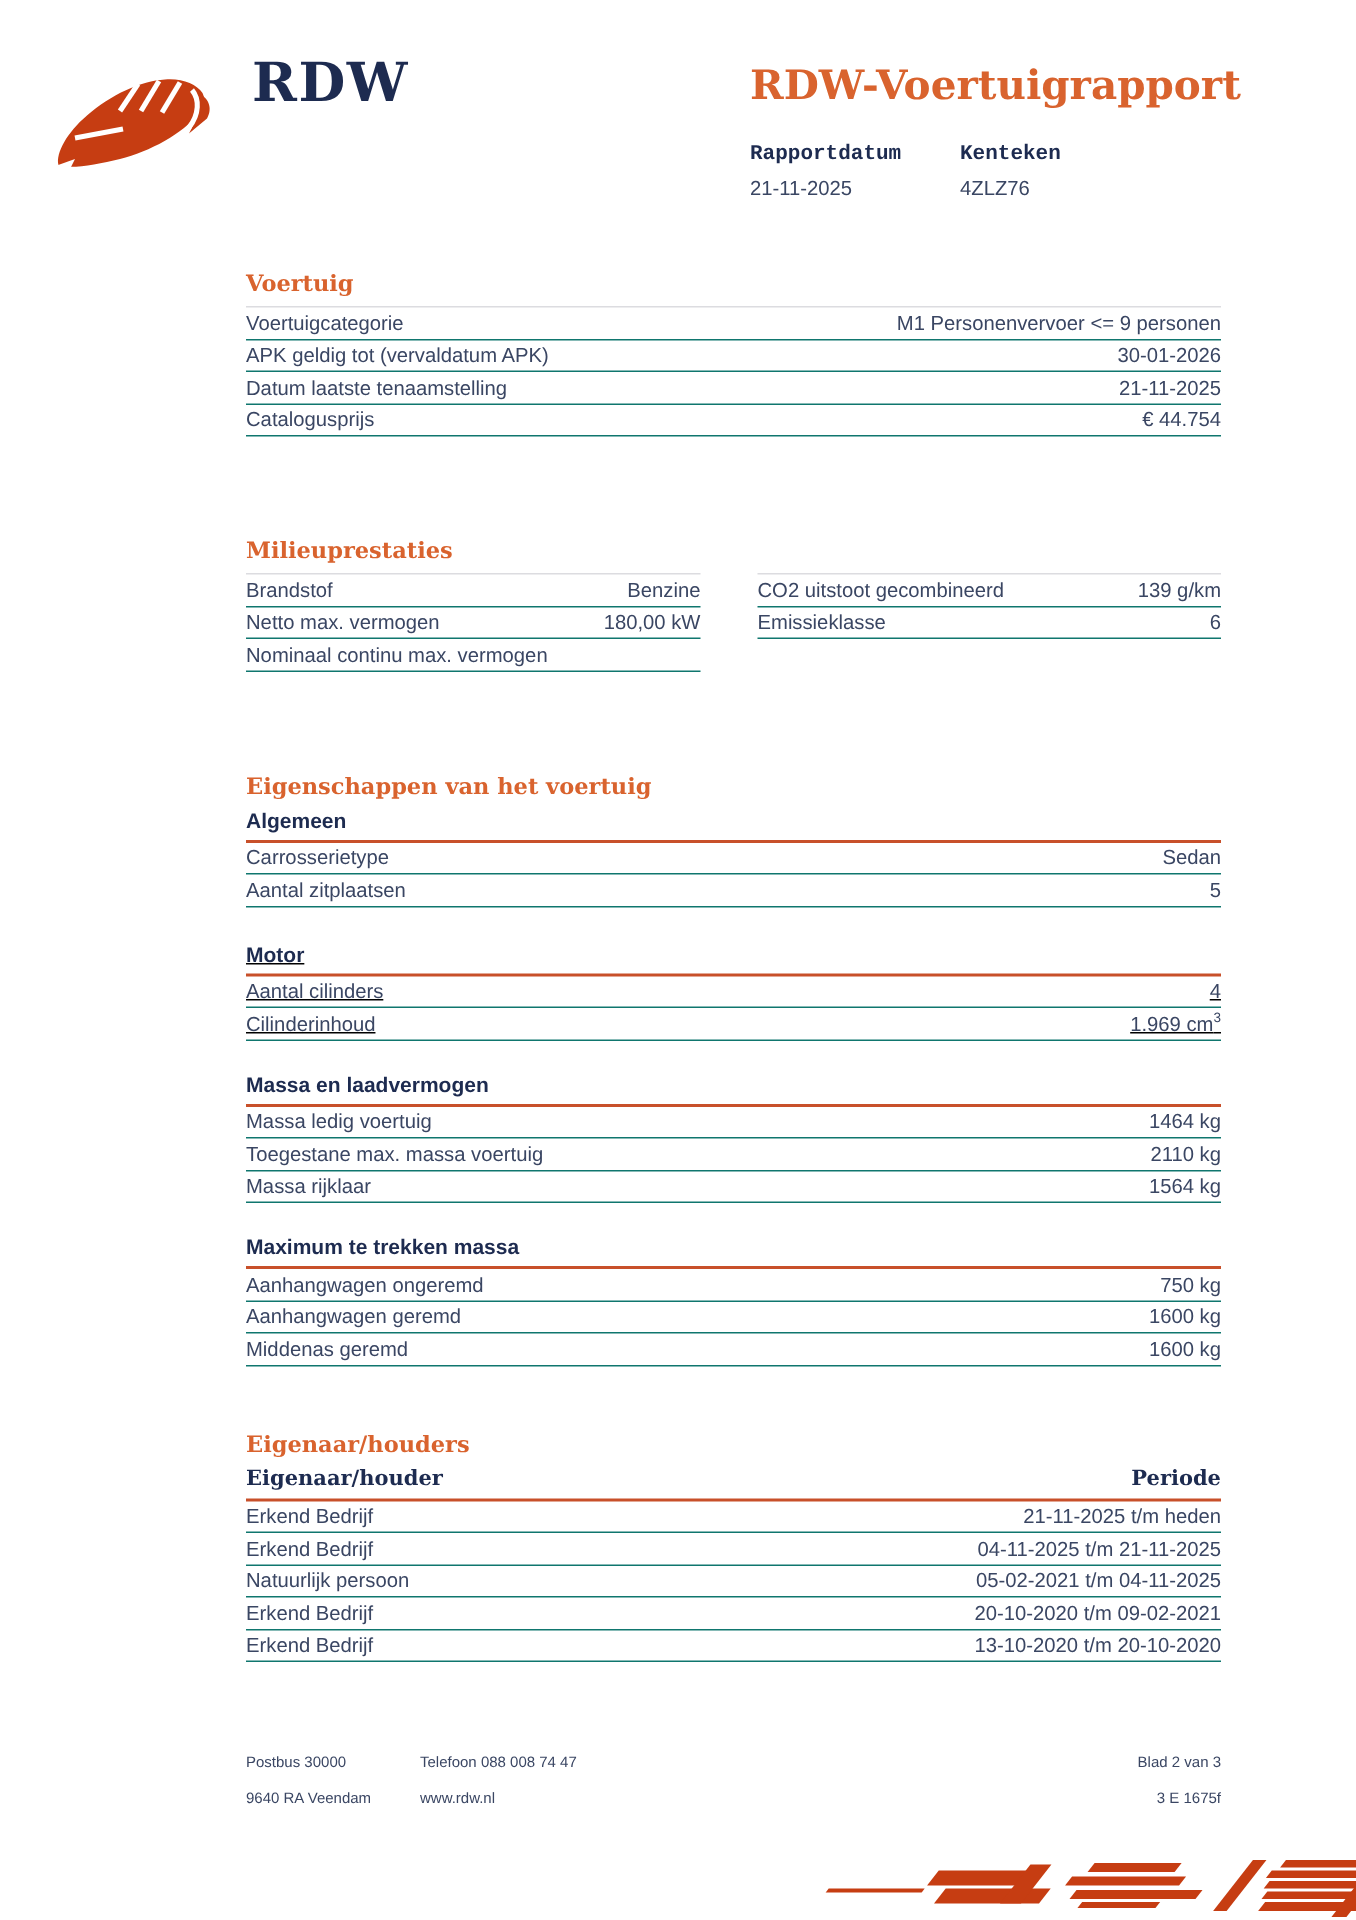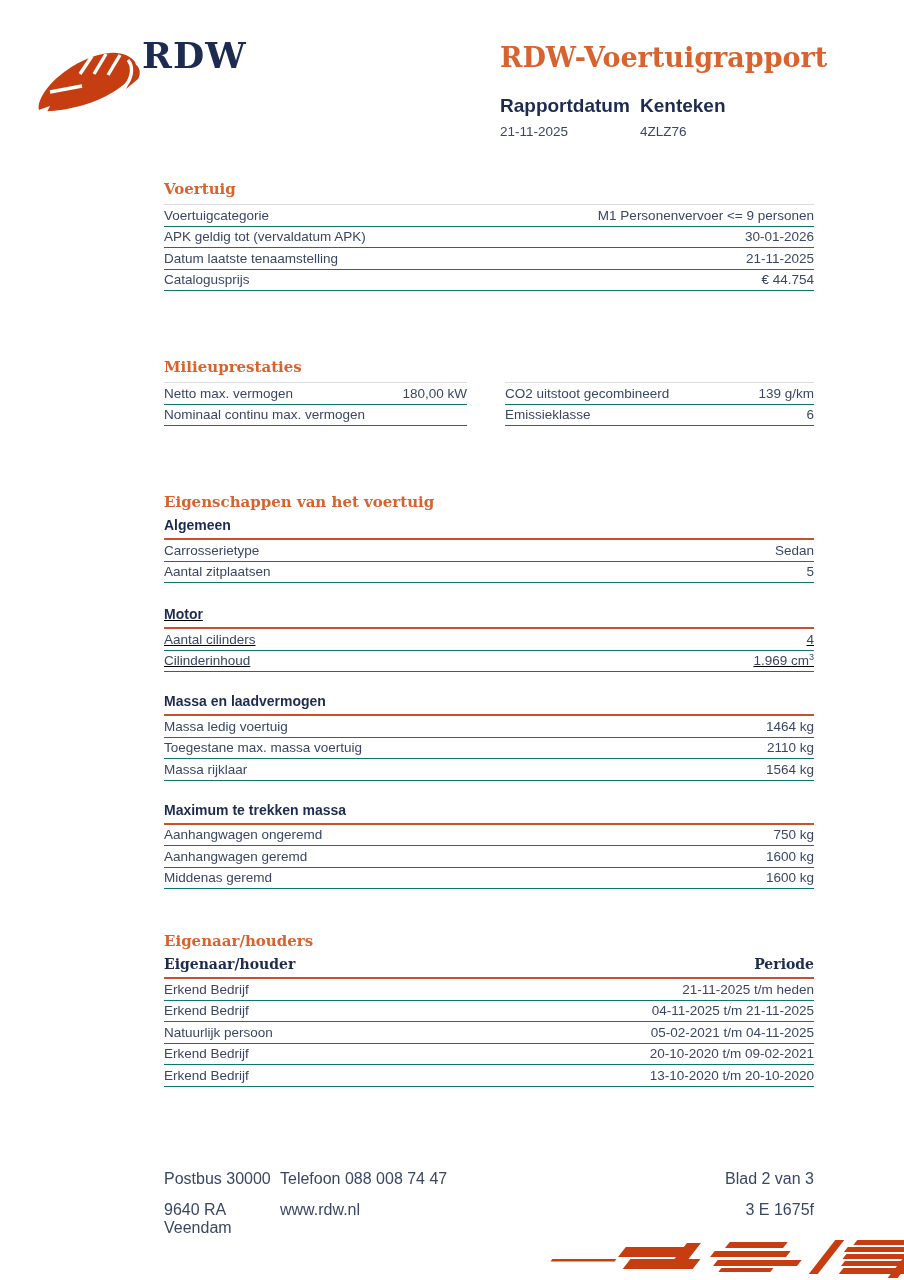--- a/index.html
+++ b/index.html
@@ -8,34 +8,34 @@
     position:relative;
     width:904px; height:1280px;
     background:#ffffff;
     font-family:"Liberation Sans", sans-serif;
     overflow:hidden;
     margin:0 auto;
   }
   
   .logo-feather { position:absolute; left:36px; top:48px; width:116px; height:72px; }
   .logo-text {
-    position:absolute; left:142px; top:34px;
+    position:absolute; left:168px; top:34px;
     font-family:"DejaVu Serif", serif; font-weight:bold;
     font-size:36px; color:#1d2b50; letter-spacing:1px;
   }
   .doc-title {
     position:absolute; left:500px; top:42px;
     font-family:"DejaVu Serif", serif; font-weight:bold;
     font-size:27px; color:#d9632e;
   }
   .meta { position:absolute; left:500px; top:95px; display:flex; }
   .meta-col1 { width:140px; }
   .meta-label {
-    font-family:Liberation Sans, sans-serif; font-weight:bold;
-    font-size:19px; color:#1d2b50;
+    font-family:Liberation Mono, monospace; font-weight:bold;
+    font-size:14px; color:#1d2b50;
   }
   .meta-value { font-size:13.5px; color:#3a4663; margin-top:7px; }
 
   
   .content { position:absolute; left:164px; top:180px; width:650px; }
   h2.section-title {
     font-family:"DejaVu Serif", serif; font-weight:bold;
     font-size:15px; color:#d9632e; margin-bottom:6px;
   }
   h3.subsection-title {
@@ -68,21 +68,21 @@
   .sec-eigenaar { margin-top:43px; }
   .owner-header {
     display:flex; justify-content:space-between;
     font-family:"DejaVu Serif", serif; font-weight:bold;
     font-size:14px; color:#1d2b50;
     padding-bottom:5px; border-bottom:2px solid #c8502a;
     margin-top:2px;
   }
 
   
-  .footer { position:absolute; left:164px; top:1170px; width:650px; font-size:16px; color:#3a4663; }
+  .footer { position:absolute; left:164px; top:1170px; width:650px; font-size:10px; color:#3a4663; }
   .footer-line { display:flex; margin-bottom:13px; }
   .footer-col1 { width:116px; }
   .footer-right { margin-left:auto; text-align:right; }
 
   
   .deco { position:absolute; right:0; bottom:0; width:380px; height:46px; overflow:hidden; }
 </style>
 </head>
 <body>
 
@@ -137,20 +137,24 @@
           <span class="value">€ 44.754</span>
         </div>
       </div>
     </section>
 
     <section class="sec-milieu">
       <h2 class="section-title">Milieuprestaties</h2>
       <div class="two-col">
         <div class="col-left table">
           <div class="row">
+            <span class="label">Brandstof</span>
+            <span class="value">Benzine</span>
+          </div>
+          <div class="row">
             <span class="label">Netto max. vermogen</span>
             <span class="value">180,00 kW</span>
           </div>
           <div class="row">
             <span class="label">Nominaal continu max. vermogen</span>
             <span class="value"></span>
           </div>
         </div>
         <div class="col-right table">
           <div class="row">

